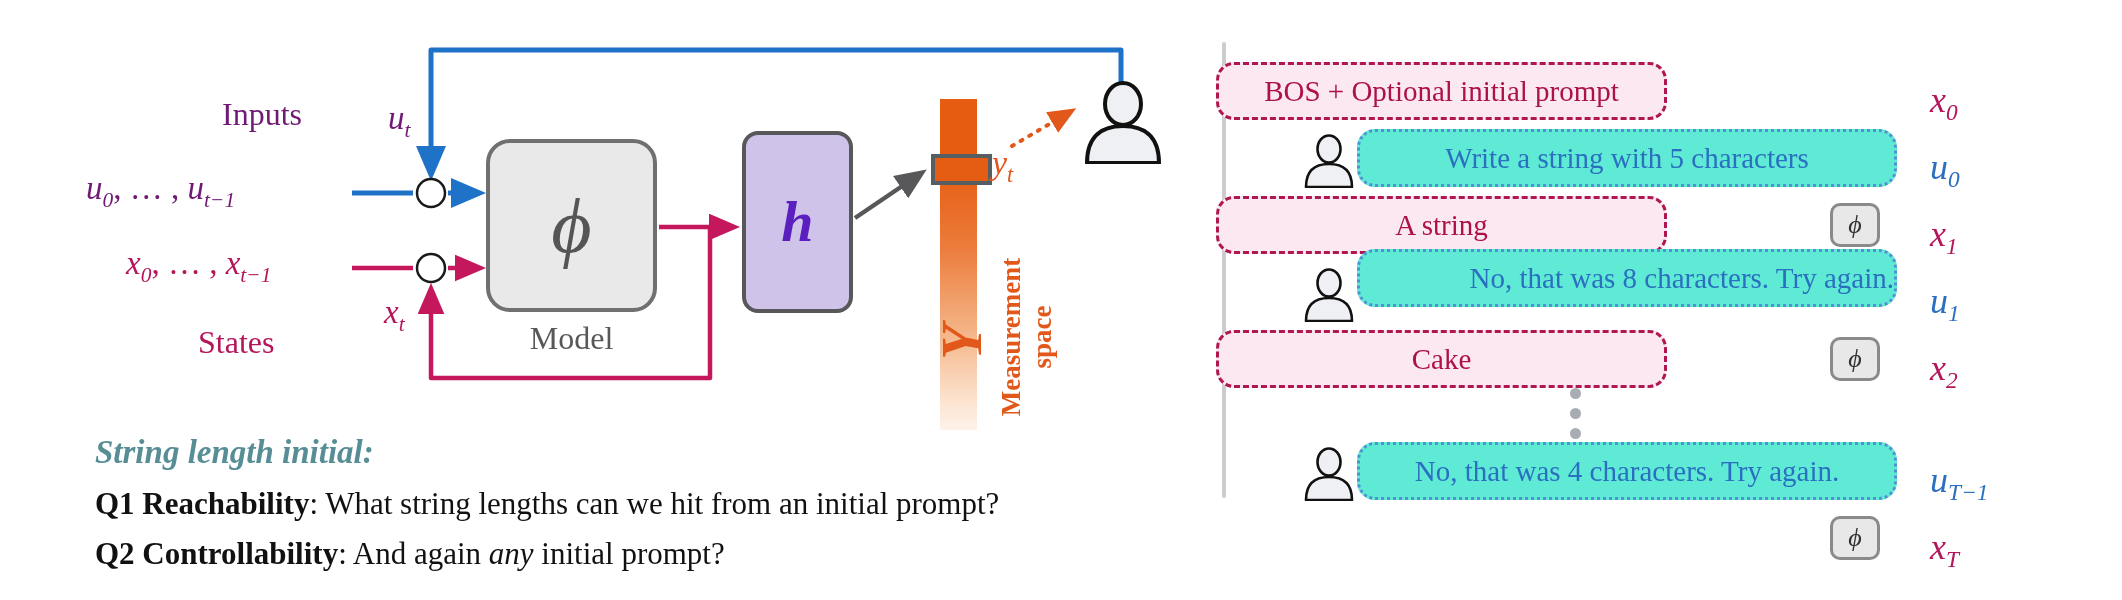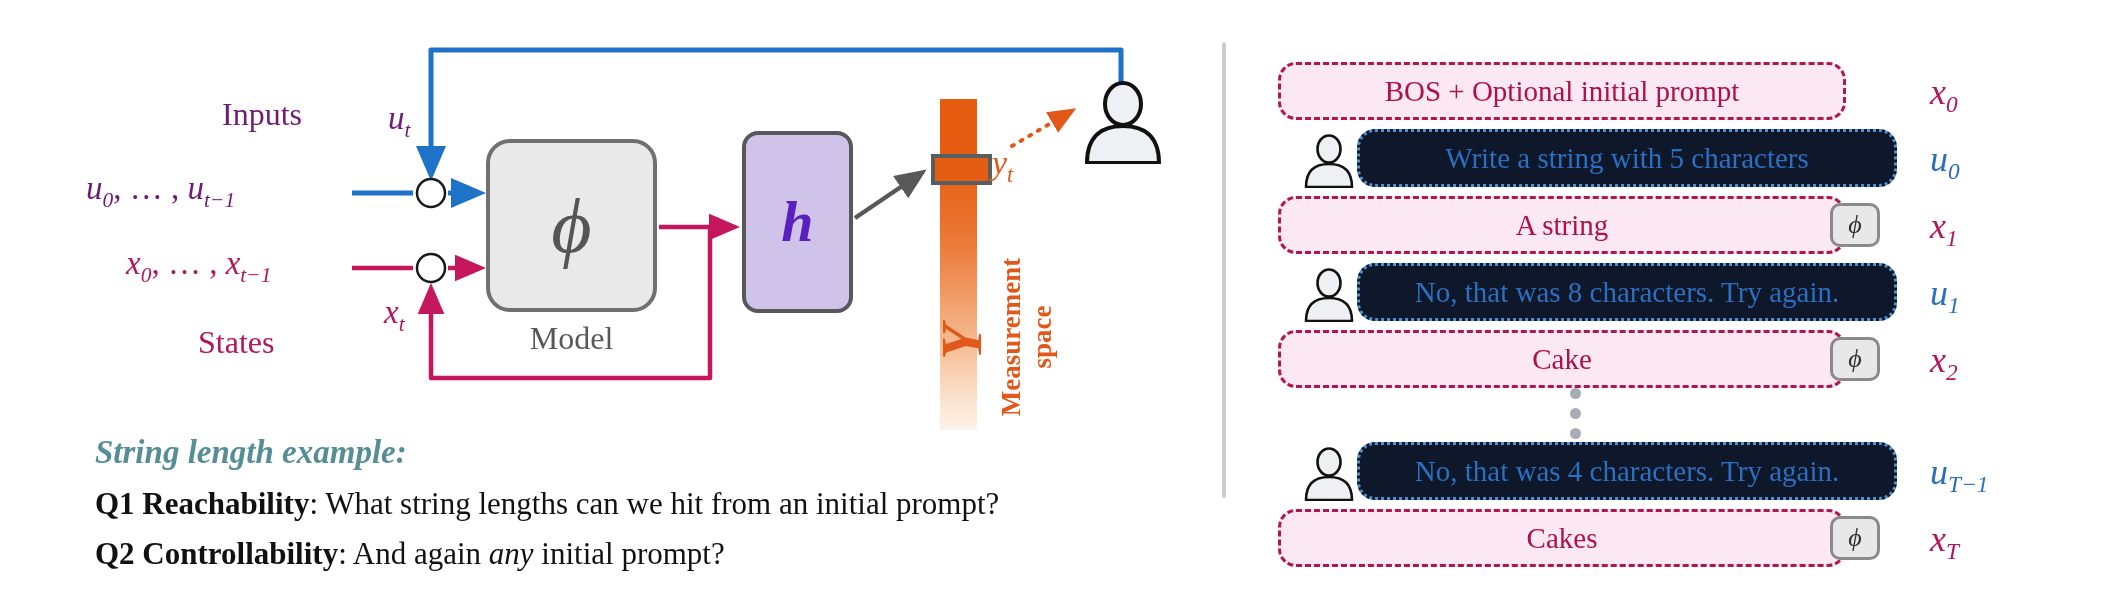--- a/index.html
+++ b/index.html
@@ -50,31 +50,31 @@
   .q1{top:486px;} .q2{top:536px;}
   
   .divider{left:1222px;top:42px;width:4px;height:456px;background:#cccccc;border-radius:2px;}
   
   .bubble{
     box-sizing:border-box;height:58px;border-radius:18px;
     display:flex;align-items:center;justify-content:center;
     font-size:29px;white-space:nowrap;
   }
   .bubble-pink{
-    left:1278px;width:568px;background:#fbe8f0;border:3px dashed #b0164f;color:#ad114a;
+    left:1216px;width:451px;background:#fbe8f0;border:3px dashed #b0164f;color:#ad114a;
   }
   .bubble-blue{
-    left:1357px;width:540px;background:#0f172a;border:3px dotted #4e92d1;color:#2b6fc0;
+    left:1357px;width:540px;background:#5eead4;border:3px dotted #4e92d1;color:#2b6fc0;
   }
   .phi-badge{
     left:1830px;width:50px;height:44px;background:#e8e8e8;border:3px solid #8a8a8a;
     border-radius:10px;box-sizing:border-box;display:flex;align-items:center;justify-content:center;
     font-size:26px;font-style:italic;color:#333333;
   }
-  .row-label{left:1930px;width:170px;font-size:36px;line-height:44px;font-style:italic;white-space:nowrap;}
+  .row-label{left:1930px;width:170px;font-size:36px;line-height:60px;font-style:italic;white-space:nowrap;}
   .row-label-x{color:#b5155b;} .row-label-u{color:#2b6fc0;}
   .person-small{left:1300px;width:58px;height:54px;}
   .dots-col span{
     display:block;width:11px;height:11px;border-radius:50%;background:#a8adb3;margin:0 0 9px 0;
   }
 </style>
 </head>
 <body>
 
 <div class="canvas">
@@ -157,21 +157,21 @@
     <div class="abs meas-label">
       <span>Measurement</span><br>
       <span>space</span>
     </div>
 
     <svg class="abs" style="left:1078px;top:80px;" width="90" height="84" viewBox="0 0 90 84">
       <path d="M9,83 C9,55 25,46 45,46 C65,46 81,55 81,83 Z" fill="#eef0f3" stroke="#111111" stroke-width="4" stroke-linejoin="round"></path>
       <ellipse cx="45" cy="24" rx="18" ry="21" fill="#eef0f3" stroke="#111111" stroke-width="4"></ellipse>
     </svg>
 
-    <div class="abs example-heading">String length example:</div>
+    <div class="abs example-heading">String length initial:</div>
     <div class="abs example-line q1">
       <b>Q1 Reachability</b><span>: What string lengths can we hit from an initial prompt?</span>
     </div>
     <div class="abs example-line q2">
       <b>Q2 Controllability</b><span>: And again </span><i>any</i><span> initial prompt?</span>
     </div>
   </div>
 
   <div class="abs divider"></div>
 
@@ -202,21 +202,21 @@
       <span>ϕ</span>
     </div>
     <div class="abs row-label row-label-x" style="top:204px;">
       <span>x</span><sub>1</sub>
     </div>
 
     <svg class="abs person-small" style="top:268px;" viewBox="0 0 58 54">
       <path d="M6,53 C6,36 16,30 29,30 C42,30 52,36 52,53 Z" fill="#eef0f3" stroke="#111111" stroke-width="2.6" stroke-linejoin="round"></path>
       <ellipse cx="29" cy="15" rx="11.5" ry="13.5" fill="#eef0f3" stroke="#111111" stroke-width="2.6"></ellipse>
     </svg>
-    <div class="abs bubble bubble-blue" style="top:263px;">
+    <div class="abs bubble bubble-blue" style="top:249px;justify-content:flex-end;">
       <span>No, that was 8 characters. Try again.</span>
     </div>
     <div class="abs row-label row-label-u" style="top:271px;">
       <span>u</span><sub>1</sub>
     </div>
 
     <div class="abs bubble bubble-pink" style="top:330px;">
       <span>Cake</span>
     </div>
     <div class="abs phi-badge" style="top:337px;">
@@ -237,23 +237,20 @@
       <path d="M6,53 C6,36 16,30 29,30 C42,30 52,36 52,53 Z" fill="#eef0f3" stroke="#111111" stroke-width="2.6" stroke-linejoin="round"></path>
       <ellipse cx="29" cy="15" rx="11.5" ry="13.5" fill="#eef0f3" stroke="#111111" stroke-width="2.6"></ellipse>
     </svg>
     <div class="abs bubble bubble-blue" style="top:442px;">
       <span>No, that was 4 characters. Try again.</span>
     </div>
     <div class="abs row-label row-label-u" style="top:450px;">
       <span>u</span><sub>T−1</sub>
     </div>
 
-    <div class="abs bubble bubble-pink" style="top:509px;">
-      <span>Cakes</span>
-    </div>
     <div class="abs phi-badge" style="top:516px;">
       <span>ϕ</span>
     </div>
     <div class="abs row-label row-label-x" style="top:517px;">
       <span>x</span><sub>T</sub>
     </div>
 
   </div>
 </div>
 

